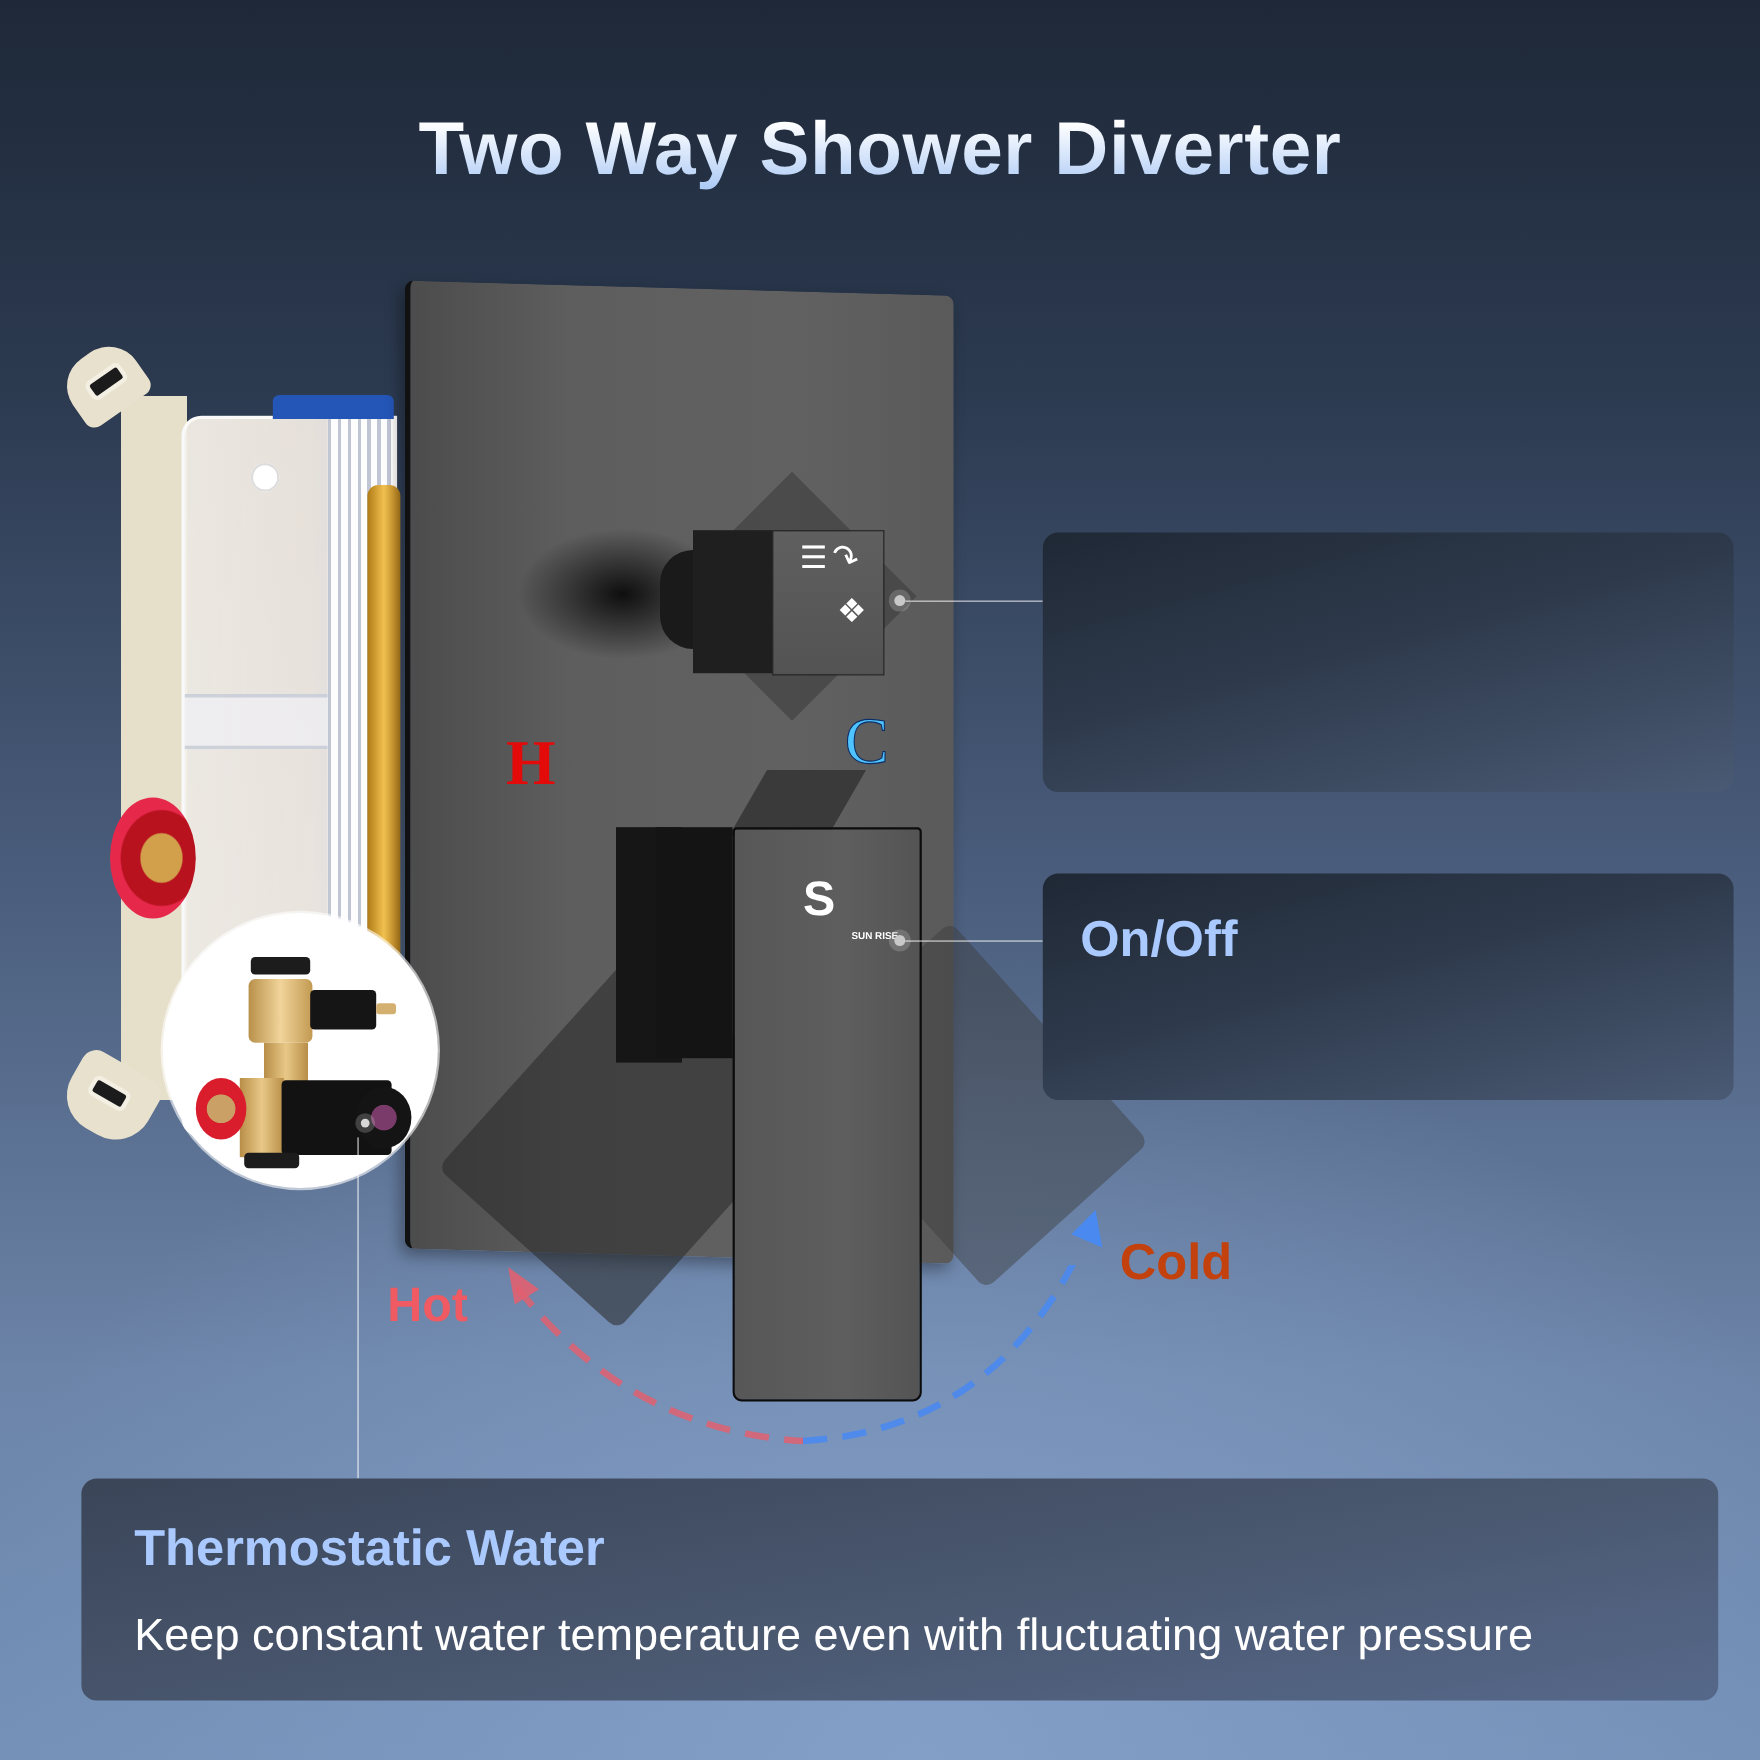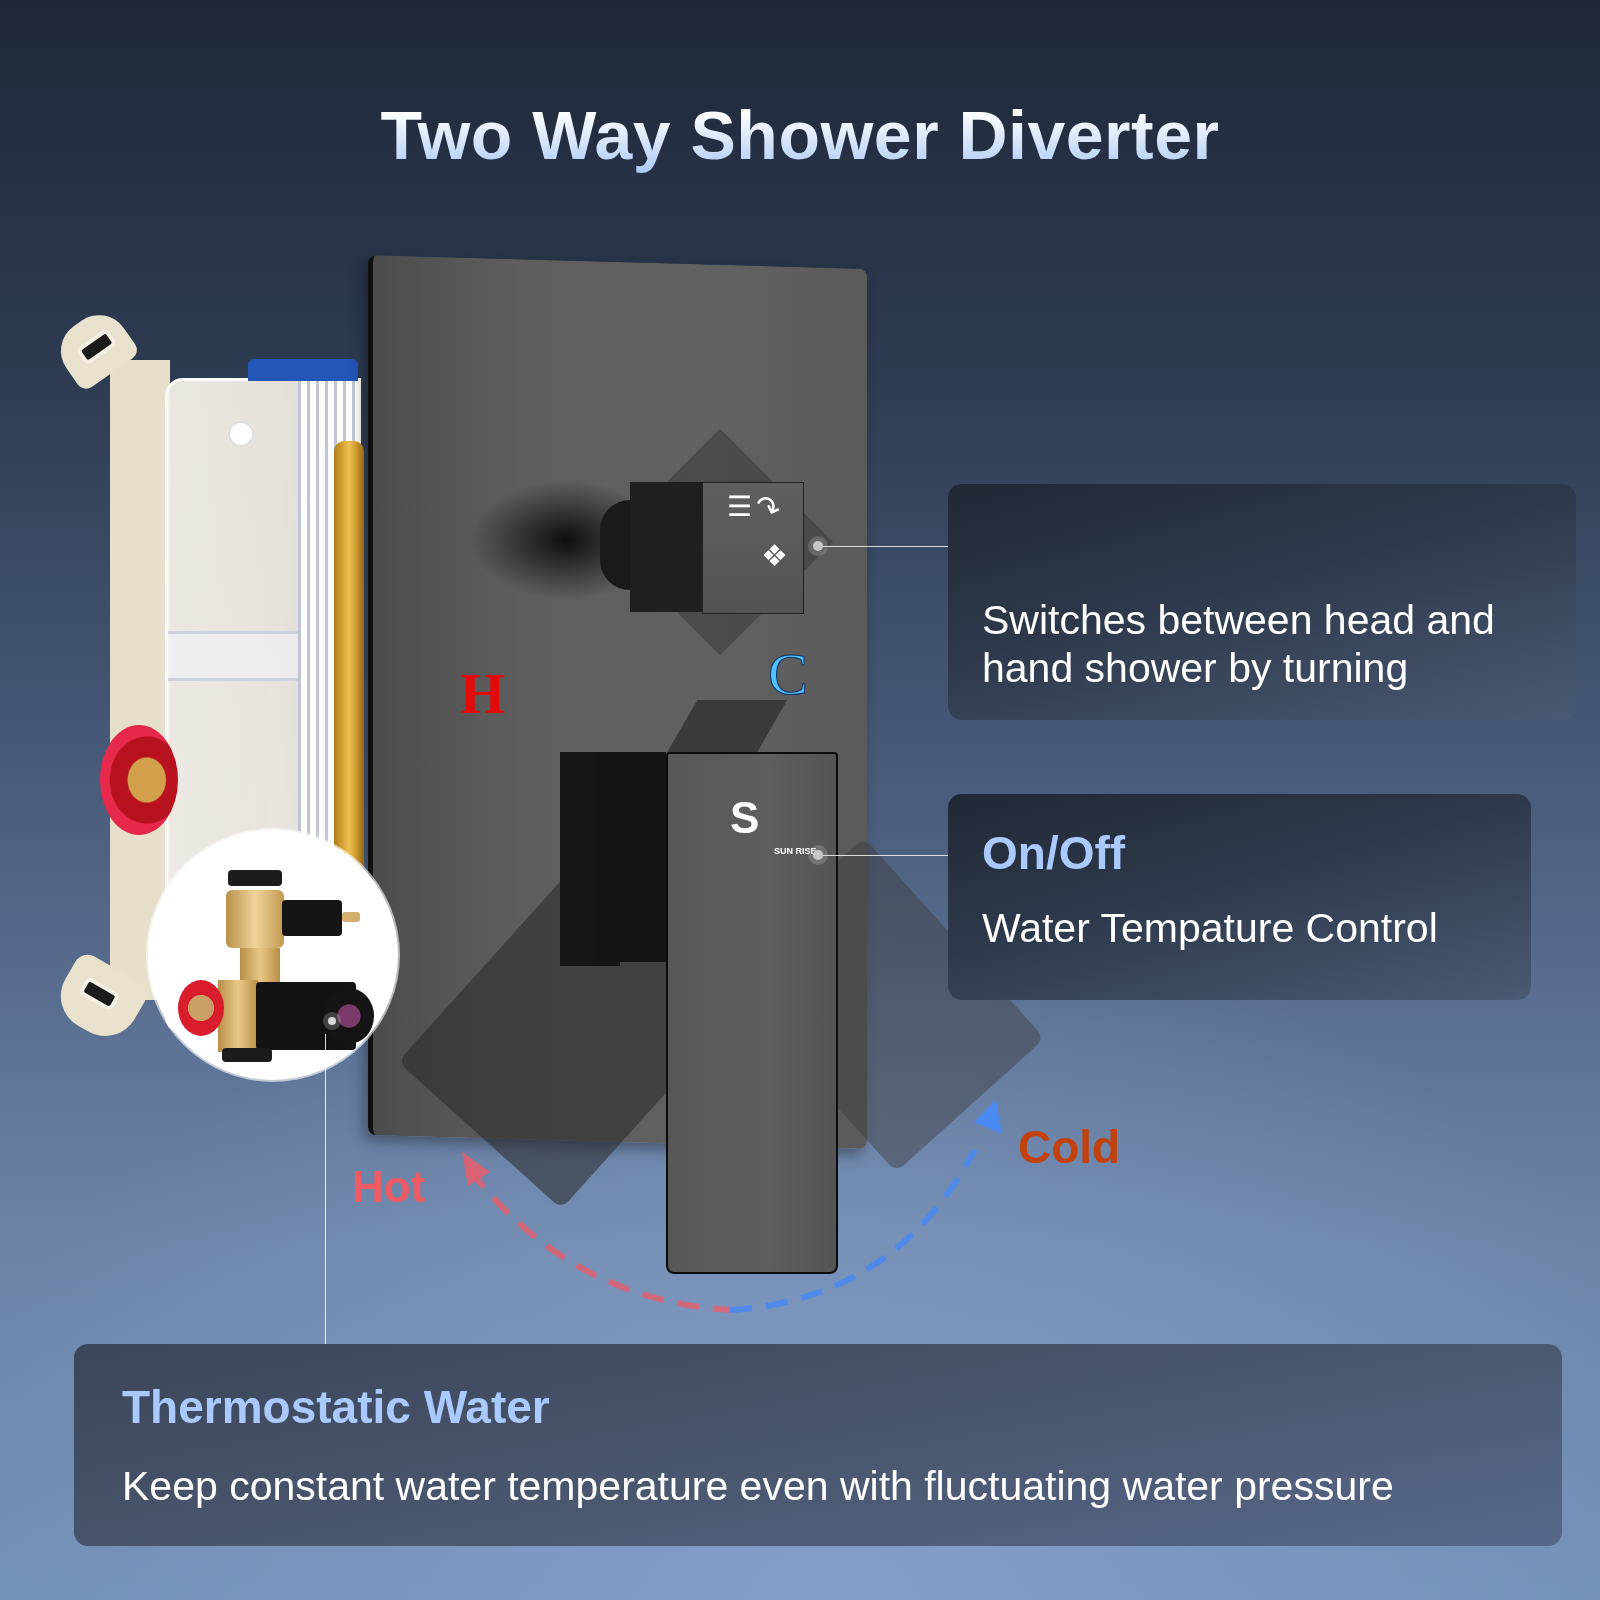--- a/index.html
+++ b/index.html
@@ -137,21 +137,21 @@
     border-radius:14px;
     background:linear-gradient(165deg,#1f2835 0%,#2e3a4c 45%,#4a5a74 100%);
   }
   .card .head { position:absolute; color:#a9c9ff; font-weight:bold; font-size:46px; }
   .card .body { position:absolute; color:#ffffff; font-size:41px; line-height:48px; }
 
   .card-diverter { left:948px; top:484px; width:628px; height:236px; }
   .card-diverter .head { left:34px; top:30px; }
   .card-diverter .body { left:34px; top:112px; width:580px; }
 
-  .card-onoff { left:948px; top:794px; width:544px; height:206px;padding-left:39px; }
+  .card-onoff { left:948px; top:794px; width:628px; height:206px; }
   .card-onoff .head { left:34px; top:32px; }
   .card-onoff .body { left:34px; top:110px; }
 
   .card-thermo { left:74px; top:1344px; width:1488px; height:202px;
     background:linear-gradient(170deg,#3a4558 0%,#4a5870 55%,#56688a 100%); }
   .card-thermo .head { left:48px; top:36px; font-size:46px; }
   .card-thermo .body { left:48px; top:118px; font-size:41px; }
 
   
   .lbl-hot { left:352px; top:1162px; color:#ef5a63; font-weight:bold; font-size:44px; }
@@ -218,26 +218,24 @@
   <div class="dot"></div>
 </div>
 
 <div class="abs dot" style="left:813px;top:541px;"></div>
 <div class="abs line" style="left:823px;top:546px;width:125px;"></div>
 <div class="abs dot" style="left:813px;top:850px;"></div>
 <div class="abs line" style="left:823px;top:855px;width:125px;"></div>
 <div class="abs vline" style="left:325px;top:1034px;height:310px;"></div>
 
 <div class="abs card card-diverter">
-  <div class="body">Switches between head and hand shower by turning</div>
 </div>
 
 <div class="abs card card-onoff">
   <div class="head">On/Off</div>
-  <div class="body">Water Tempature Control</div>
 </div>
 
 <div class="abs card card-thermo">
   <div class="head">Thermostatic Water</div>
   <div class="body">Keep constant water temperature even with fluctuating water pressure</div>
 </div>
 
 <svg class="abs arc" viewBox="0 0 580 170">
   <path d="M30 20 Q 130 150 290 160" fill="none" stroke="#e06070" stroke-width="6" stroke-dasharray="22 14" opacity="0.85"></path>
   <path d="M290 160 Q 460 150 540 -10" fill="none" stroke="#4a8af0" stroke-width="6" stroke-dasharray="22 14" opacity="0.9"></path>

